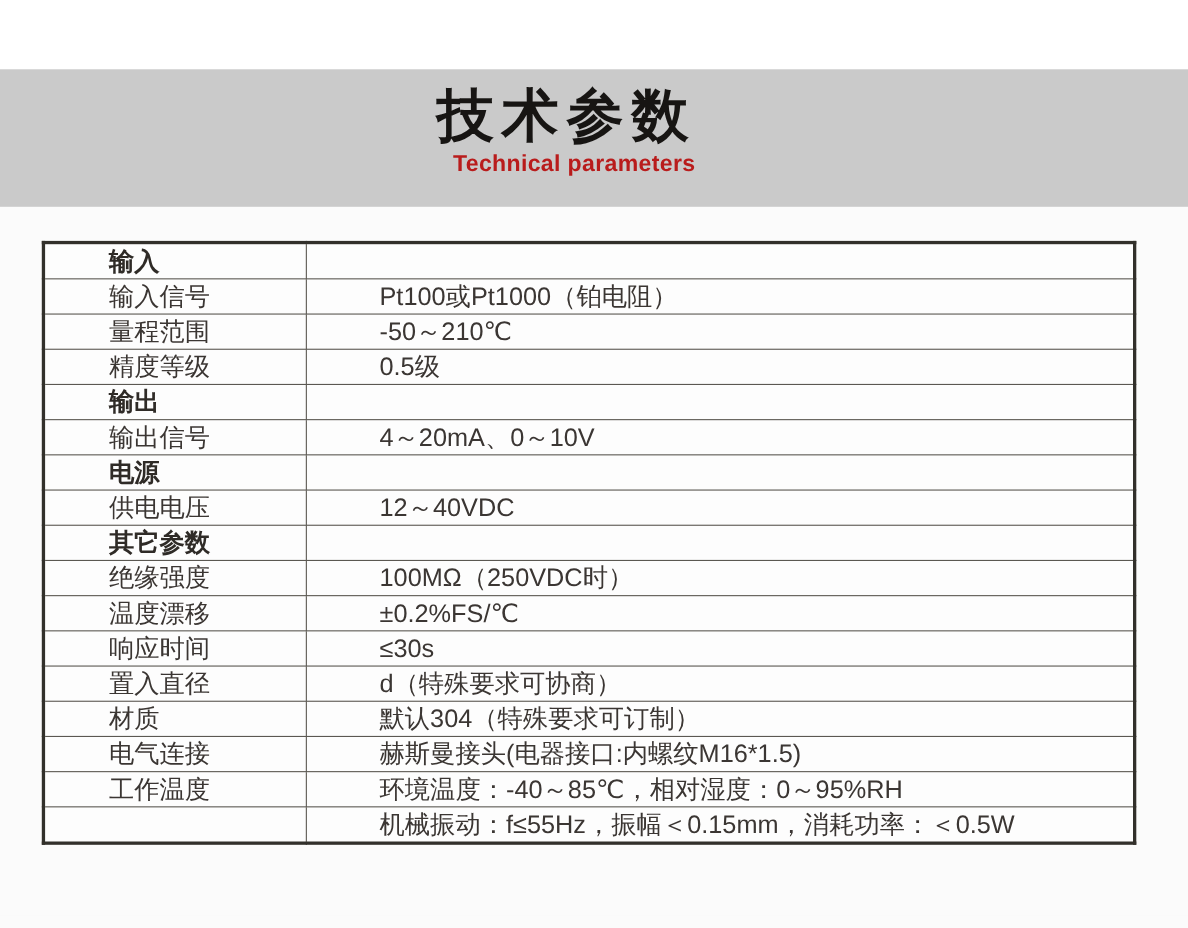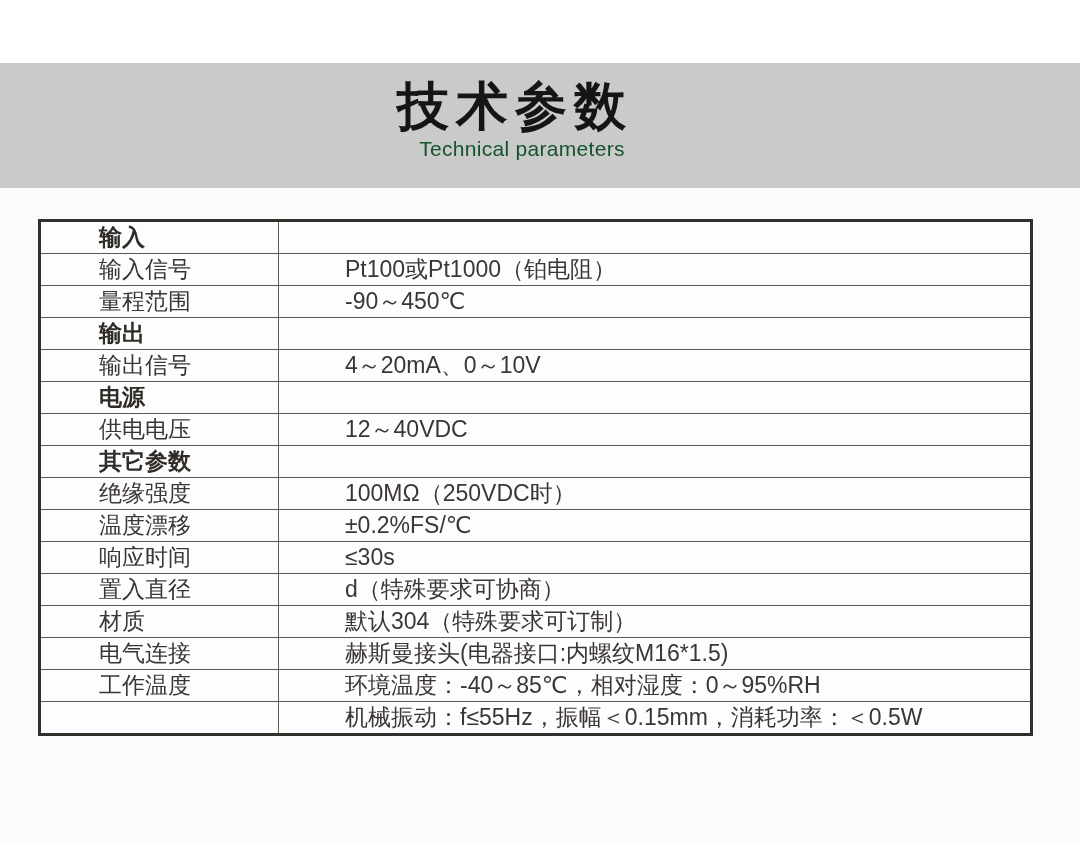--- a/index.html
+++ b/index.html
@@ -38,23 +38,23 @@
     font-size: 52px;
     line-height: 60px;
     font-weight: 900;
     letter-spacing: 7px;
     color: #171513;
   }
   .banner-subtitle {
     margin-top: 1px;
     font-size: 21px;
     line-height: 24px;
-    font-weight: 400;
+    font-weight: 700;
     letter-spacing: 0.3px;
-    color: #14532d;
+    color: #b91c1c;
     padding-left: 14px;
   }
   .spec-table {
     position: absolute;
     left: 38px;
     top: 219px;
     width: 995px;
     border-collapse: collapse;
     table-layout: fixed;
     background: #fdfdfd;
@@ -103,21 +103,25 @@
         <tr class="section-header">
           <td class="label-cell">输入</td>
           <td class="value-cell"></td>
         </tr>
         <tr>
           <td class="label-cell">输入信号</td>
           <td class="value-cell">Pt100或Pt1000（铂电阻）</td>
         </tr>
         <tr>
           <td class="label-cell">量程范围</td>
-          <td class="value-cell">-90～450℃</td>
+          <td class="value-cell">-50～210℃</td>
+        </tr>
+        <tr>
+          <td class="label-cell">精度等级</td>
+          <td class="value-cell">0.5级</td>
         </tr>
         <tr class="section-header">
           <td class="label-cell">输出</td>
           <td class="value-cell"></td>
         </tr>
         <tr>
           <td class="label-cell">输出信号</td>
           <td class="value-cell">4～20mA、0～10V</td>
         </tr>
         <tr class="section-header">

